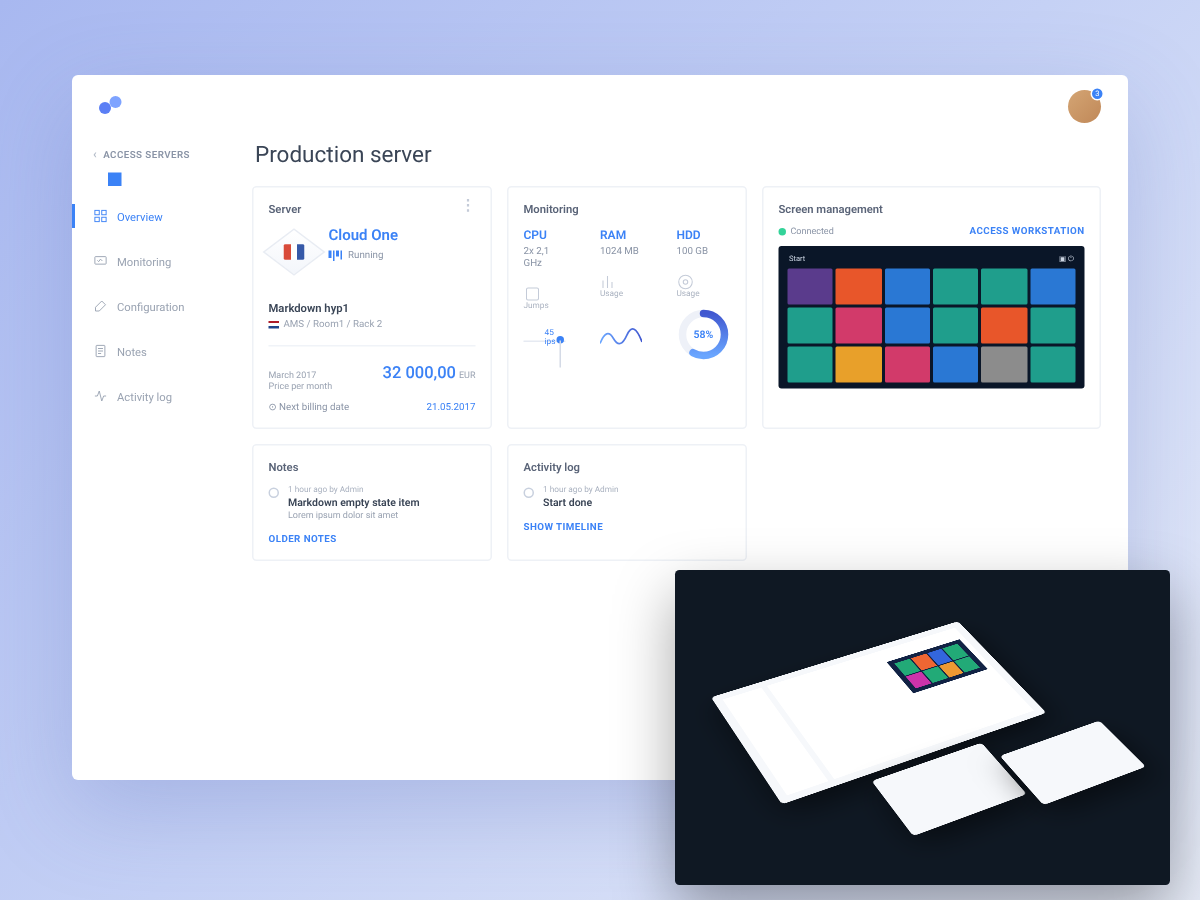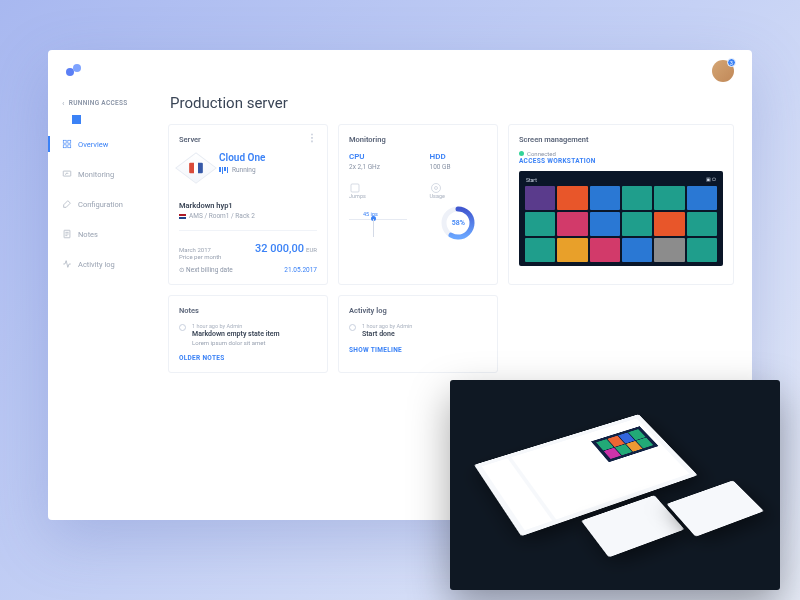--- a/index.html
+++ b/index.html
@@ -60,21 +60,21 @@
 .jumps-dot { position: absolute; left: 22px; top: 11px; width: 5px; height: 5px; border-radius: 50%; background: #3b82f6; }
 .jumps-v { position: absolute; left: 24px; top: 14px; width: 1px; height: 18px; background: #d4dae6; }
 .wave { width: 100%; height: 100%; }
 .wave path { fill: none; stroke: url(#wg); stroke-width: 2; }
 .donut { width: 36px; height: 36px; margin: 2px auto 0; position: relative; }
 .donut svg { transform: rotate(-90deg); }
 .donut-bg { fill: none; stroke: #eef1f8; stroke-width: 5; }
 .donut-fg { fill: none; stroke: url(#dg); stroke-width: 5; stroke-linecap: round; }
 .donut-txt { position: absolute; inset: 0; display: flex; align-items: center; justify-content: center; font-size: 7px; color: #3b82f6; font-weight: 600; }
 .screen-card .card-title { margin-bottom: 6px; }
-.screen-head { display: flex; justify-content: space-between; margin-bottom: 6px; flex-direction: column; }
+.screen-head { display: flex; justify-content: space-between; margin-bottom: 6px; }
 .conn { display: flex; align-items: center; gap: 3px; font-size: 6px; color: #8a94a6; }
 .conn-dot { width: 5px; height: 5px; border-radius: 50%; background: #34d399; }
 .access-link { font-size: 6.5px; font-weight: 700; color: #3b82f6; letter-spacing: 0.3px; }
 .screenshot { height: 95px; background: #0a1628; border-radius: 2px; padding: 4px; display: flex; flex-direction: column; }
 .ss-bar { display: flex; justify-content: space-between; align-items: center; font-size: 5px; color: #cdd6e4; padding: 1px 3px 3px; }
 .tiles { flex: 1; display: grid; grid-template-columns: repeat(6, 1fr); grid-auto-rows: 1fr; gap: 2px; padding: 0 2px; }
 .tile { border-radius: 1px; display: flex; align-items: center; justify-content: center; }
 .row2 { display: grid; grid-template-columns: 160px 160px; gap: 10px; margin-top: 10px; }
 .note-item { display: flex; gap: 6px; align-items: flex-start; }
 .radio { width: 7px; height: 7px; border: 1px solid #c8d0de; border-radius: 50%; margin-top: 1px; flex-shrink: 0; }
@@ -107,21 +107,21 @@
         <span class="logo-dot b"></span>
       </div>
     <div class="avatar">
         <span class="avatar-badge">3</span>
       </div>
   </div>
   <div class="body">
     <div class="sidebar">
       <div class="back-row">
         <span class="back-chev">‹</span>
-        <span>RUNNING ACCESS</span>
+        <span>ACCESS SERVERS</span>
       </div>
       <div class="server-chip"></div>
       <div class="nav-item active">
         <span class="nav-icon">
             <svg viewBox="0 0 24 24">
               <rect x="3" y="3" width="7" height="7"></rect>
               <rect x="14" y="3" width="7" height="7"></rect>
               <rect x="3" y="14" width="7" height="7"></rect>
               <rect x="14" y="14" width="7" height="7"></rect>
             </svg>
@@ -215,20 +215,39 @@
               <div class="mon-icon"><svg viewBox="0 0 24 24">
                     <rect x="4" y="4" width="16" height="16" rx="2"></rect>
                   </svg></div>
               <div class="mon-sub">Jumps</div>
               <div class="chart-area">
                 <div class="jumps-chart">
                   <span class="jumps-label">45 ips</span>
                   <span class="jumps-dot"></span>
                     <span class="jumps-v"></span>
                 </div>
+              </div>
+            </div>
+            <div class="mon-col">
+              <div class="mon-h">RAM</div>
+              <div class="mon-v">1024 MB</div>
+              <div class="mon-icon"><svg viewBox="0 0 24 24">
+                    <path d="M4 20V10M10 20V4M16 20v-8"></path>
+                  </svg></div>
+              <div class="mon-sub">Usage</div>
+              <div class="chart-area">
+                <svg class="wave" viewBox="0 0 50 38">
+                    <defs>
+                      <linearGradient id="wg" x1="0" x2="1">
+                        <stop offset="0" stop-color="#6aa6ff"></stop>
+                        <stop offset="1" stop-color="#4158d0"></stop>
+                      </linearGradient>
+                    </defs>
+                    <path d="M0 28 Q8 8 16 22 T32 18 T50 26"></path>
+                  </svg>
               </div>
             </div>
             <div class="mon-col">
               <div class="mon-h">HDD</div>
               <div class="mon-v">100 GB</div>
               <div class="mon-icon"><svg viewBox="0 0 24 24">
                     <circle cx="12" cy="12" r="9"></circle>
                     <circle cx="12" cy="12" r="3"></circle>
                   </svg></div>
               <div class="mon-sub">Usage</div>

